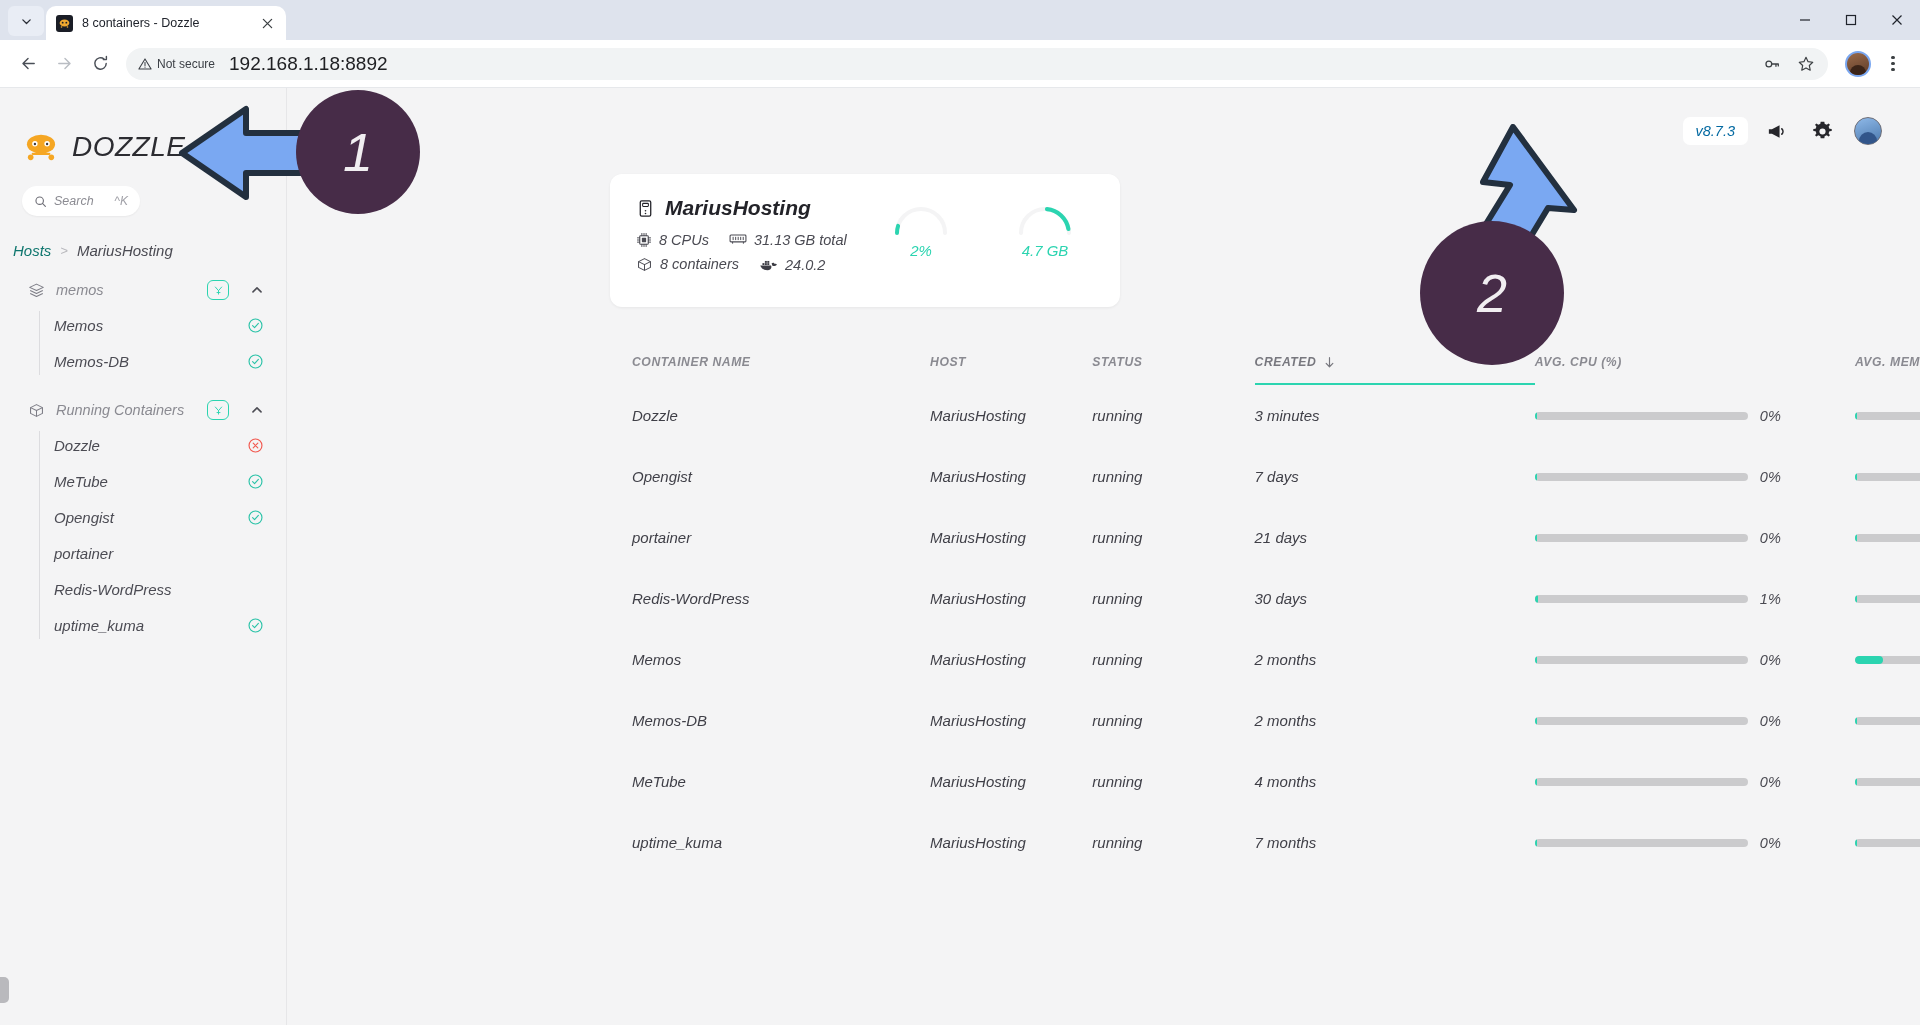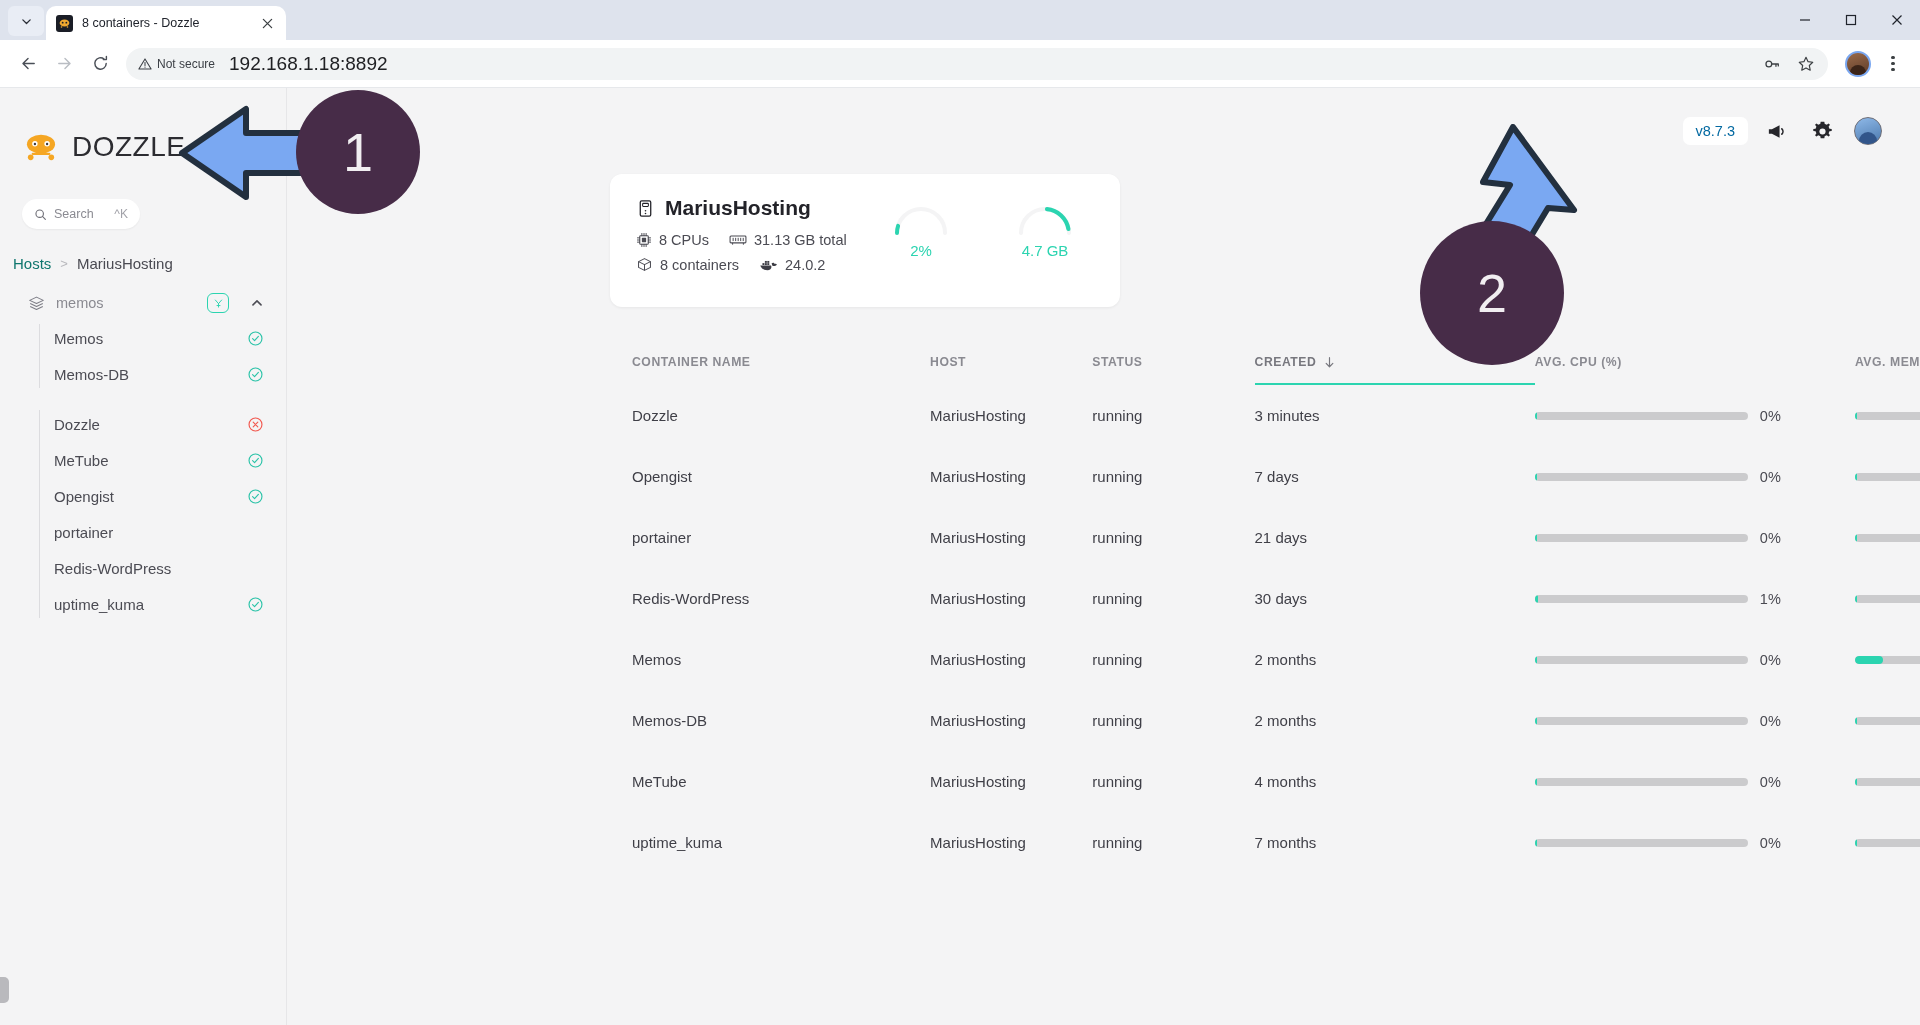--- a/index.html
+++ b/index.html
@@ -139,20 +139,21 @@
     display: flex; flex-direction: column; align-items: center; justify-content: center;
     gap: 3px;
   }
   .kebab i { width: 3.2px; height: 3.2px; border-radius: 50%; background: #3c4043; display: block; }
 
   
   .app {
     display: flex;
     height: calc(1025px - 88px);
     background: #f4f4f5;
+    font-style: italic;
   }
 
   
   .sidebar {
     width: 287px;
     flex-shrink: 0;
     background: #f4f4f5;
     border-right: 1px solid #e6e6e8;
     padding: 0;
     position: relative;
@@ -165,21 +166,21 @@
     height: 86px;
   }
   .brand-logo { width: 38px; height: 30px; flex-shrink: 0; }
   .brand-name {
     font-size: 28px;
     letter-spacing: 0.5px;
     color: #2c2c31;
     font-weight: 400;
   }
   .search-box {
-    margin: 25px 0 0 22px;
+    margin: 12px 0 0 22px;
     width: 118px;
     height: 30px;
     background: #ffffff;
     border-radius: 15px;
     display: flex;
     align-items: center;
     gap: 7px;
     padding: 0 12px;
     box-shadow: 0 1px 2px rgba(0,0,0,0.05);
   }
@@ -301,21 +302,21 @@
   .host-title {
     display: flex; align-items: center; gap: 10px;
     font-size: 21px; font-weight: 700; color: #232329;
     margin-bottom: 12px;
   }
   .host-meta {
     display: flex; align-items: center; gap: 20px;
     font-size: 14.5px; color: #4b4b53;
     margin-bottom: 8px;
   }
-  .host-meta span { display: flex; align-items: center; gap: 7px; }
+  .host-meta span { display: flex; align-items: flex-start; gap: 7px; }
   .gauges { display: flex; gap: 58px; padding: 4px 16px 0 0; }
   .gauge { width: 66px; text-align: center; }
   .gauge-arc { height: 38px; display: flex; align-items: center; justify-content: center; }
   .gauge-val { font-size: 15px; color: #2bd4b0; margin-top: 4px; }
 
   
   .table-wrap { padding: 48px 0 0 323px; }
   table { width: 1565px; border-collapse: collapse; }
   thead th {
     text-align: left;
@@ -554,20 +555,38 @@
             <svg width="17" height="17" viewBox="0 0 20 20" fill="none">
               <circle cx="10" cy="10" r="7.6" stroke="#2bc3a8" stroke-width="1.35"></circle>
               <path d="M6.6 10.2 L8.9 12.4 L13.4 7.5" stroke="#2bc3a8" stroke-width="1.35" stroke-linecap="round" stroke-linejoin="round"></path>
             </svg>
           </span>
         </div>
       </div>
     </div>
 
     <div class="nav-group">
+      <div class="group-head">
+        <svg width="17" height="17" viewBox="0 0 20 20" fill="none">
+          <path d="M3 6.6 L10 3.1 L17 6.6 V13.4 L10 16.9 L3 13.4 Z" stroke="#7d7d86" stroke-width="1.25" stroke-linejoin="round"></path>
+          <path d="M3 6.6 L10 10.1 L17 6.6" stroke="#7d7d86" stroke-width="1.25" stroke-linejoin="round"></path>
+          <path d="M10 10.1 V16.9" stroke="#7d7d86" stroke-width="1.25"></path>
+        </svg>
+        <span class="group-label">Running Containers</span>
+        <span class="group-badge">
+          <svg width="11" height="11" viewBox="0 0 14 14" fill="none">
+            <path d="M3 2.6 L7 7.2 L11 2.6 M7 7.2 V11.6 M5.1 9.6 H8.9" stroke="#2bd4b0" stroke-width="1.2" stroke-linecap="round" stroke-linejoin="round"></path>
+          </svg>
+        </span>
+        <span class="group-chevron">
+          <svg width="14" height="14" viewBox="0 0 16 16" fill="none">
+            <path d="M3.4 10.2 L8 5.6 L12.6 10.2" stroke="#4d4d55" stroke-width="1.8" stroke-linecap="round" stroke-linejoin="round"></path>
+          </svg>
+        </span>
+      </div>
       <div class="nav-children">
         <div class="nav-item">
           <span class="label">Dozzle</span>
           <span class="status-ico">
             <svg width="17" height="17" viewBox="0 0 20 20" fill="none">
               <circle cx="10" cy="10" r="7.6" stroke="#f2584f" stroke-width="1.35"></circle>
               <path d="M7.3 7.3 L12.7 12.7 M12.7 7.3 L7.3 12.7" stroke="#f2584f" stroke-width="1.35" stroke-linecap="round"></path>
             </svg>
           </span>
         </div>

